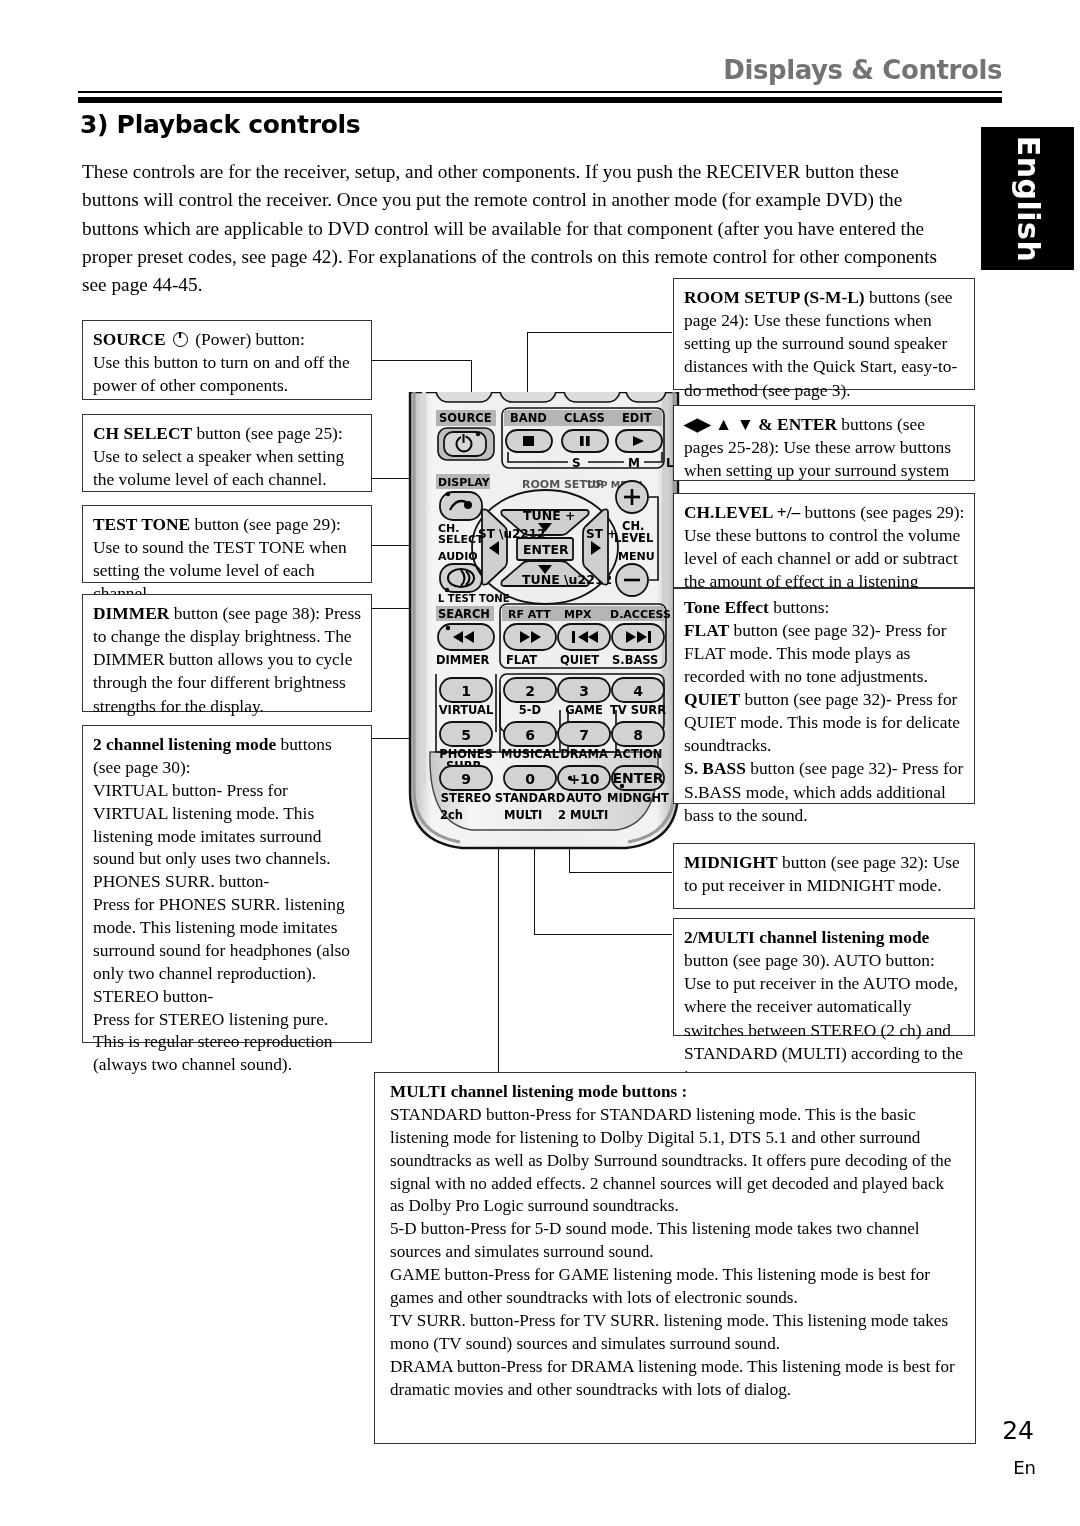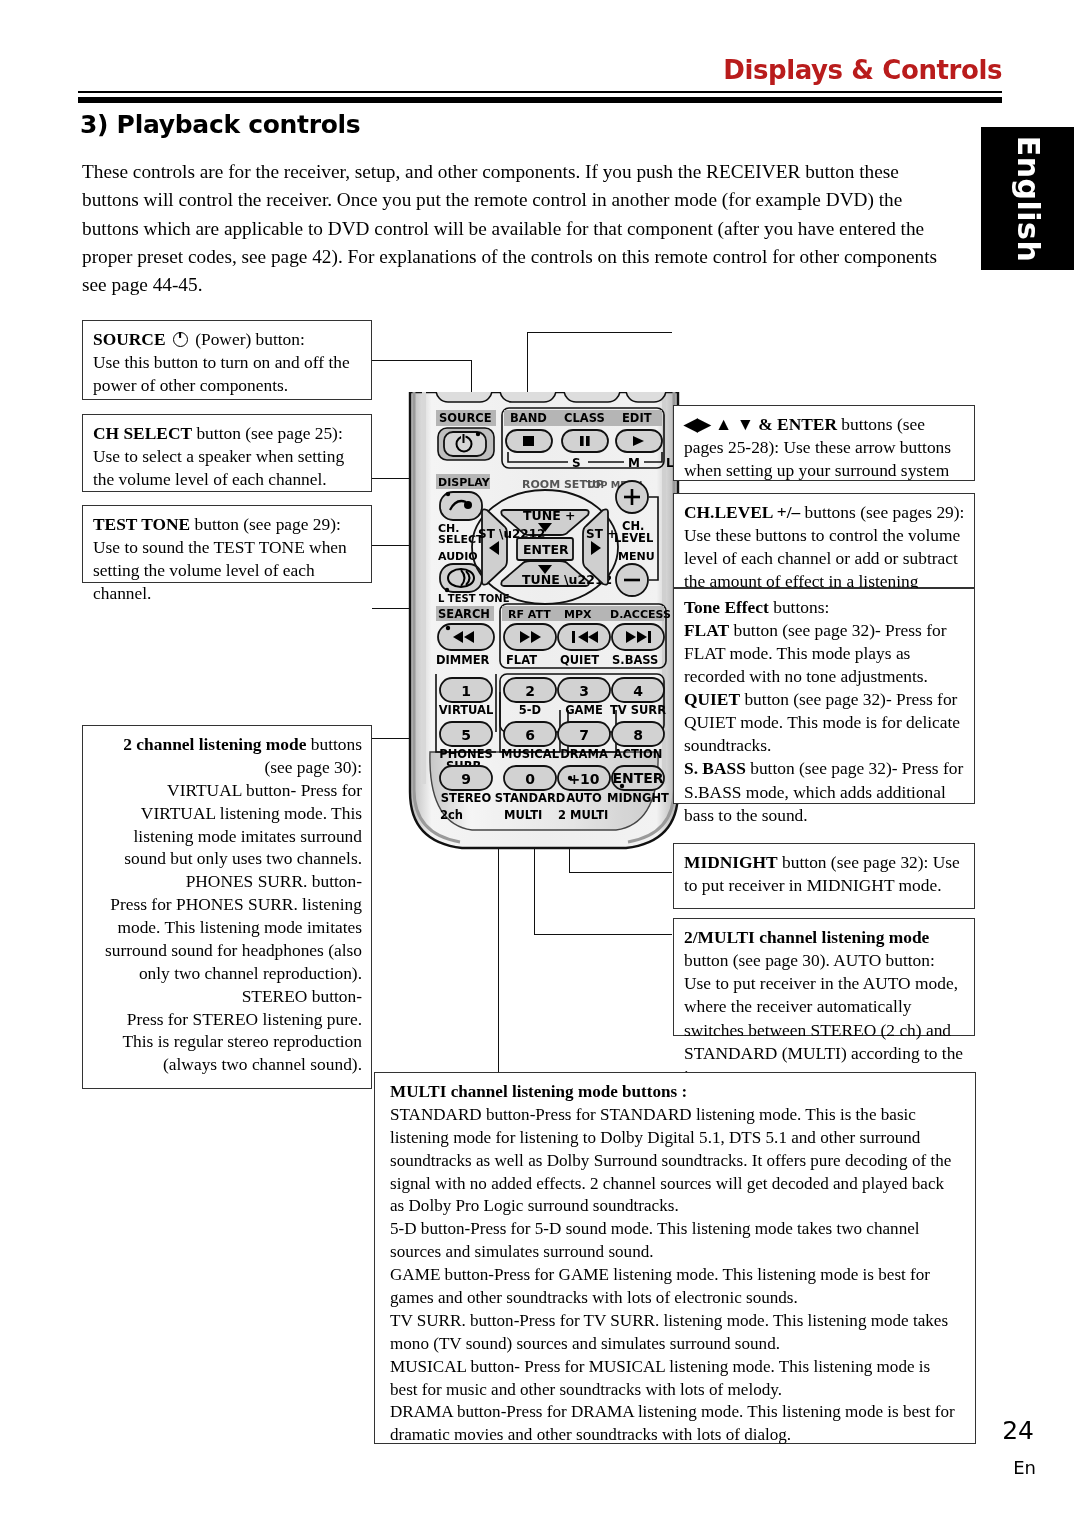--- a/index.html
+++ b/index.html
@@ -22,21 +22,21 @@
 
   
   .hdr-title {
     position: absolute;
     right: 78px;
     top: 55px;
     font-family: "DejaVu Sans", sans-serif;
     font-weight: bold;
     font-size: 26px;
     letter-spacing: -0.4px;
-    color: #b91c1c;
+    color: #737373;
   }
   .hdr-rule-thin {
     position: absolute;
     left: 78px;
     right: 78px;
     top: 91px;
     height: 2px;
     background: #000;
   }
   .hdr-rule-thick {
@@ -432,32 +432,38 @@
   </div>
 
   <div class="box" style="left:82px; top:414px; width:290px; height:78px;">
     <b>CH SELECT</b><span> button (see page 25): Use to select a speaker when setting the volume level of each channel.</span>
   </div>
 
   <div class="box" style="left:82px; top:505px; width:290px; height:78px;">
     <b>TEST TONE</b><span> button (see page 29): Use to sound the TEST TONE when setting the volume level of each channel.</span>
   </div>
 
-
-  <div class="box" style="left:82px; top:725px; width:290px; height:364px; line-height:1.315;text-align:right;">
+  <div class="box" style="left:82px; top:594px; width:290px; height:118px;">
+    <b>DIMMER</b><span> button (see page 38): Press to change the display brightness. The DIMMER button allows you to cycle through the four different brightness strengths for the display.</span>
+  </div>
+
+  <div class="box" style="left:82px; top:725px; width:290px; height:318px; line-height:1.315;">
     <span class="ln">
       <b>2 channel listening mode</b><span> buttons (see page 30):</span>
     </span>
     <span class="ln">VIRTUAL button- Press for VIRTUAL listening mode. This listening mode imitates surround sound but only uses two channels.</span>
     <span class="ln">PHONES SURR. button-</span>
     <span class="ln">Press for PHONES SURR. listening mode. This listening mode imitates surround sound for headphones (also only two channel reproduction).</span>
     <span class="ln">STEREO button-</span>
     <span class="ln">Press for STEREO listening pure. This is regular stereo reproduction (always two channel sound).</span>
   </div>
 
+  <div class="box" style="left:673px; top:278px; width:302px; height:112px;">
+    <b>ROOM SETUP (S-M-L)</b><span> buttons (see page 24): Use these functions when setting up the surround sound speaker distances with the Quick Start, easy-to-do method (see page 3).</span>
+  </div>
 
   <div class="box" style="left:673px; top:405px; width:302px; height:76px;">
     <b>◀▶ ▲ ▼ &amp; ENTER</b><span> buttons (see pages 25-28): Use these arrow buttons when setting up your surround system</span>
   </div>
 
   <div class="box" style="left:673px; top:493px; width:302px; height:95px;">
     <b>CH.LEVEL +/–</b><span> buttons (see pages 29): Use these buttons to control the volume level of each channel or add or subtract the amount of effect in a listening mode.</span>
   </div>
 
   <div class="box" style="left:673px; top:588px; width:302px; height:216px; line-height:1.325;">
@@ -483,20 +489,19 @@
     <span class="ln" style="font-weight:bold;">2/MULTI channel listening mode</span>
     <span class="ln">button (see page 30). AUTO button: Use to put receiver in the AUTO mode, where the receiver automatically switches between STEREO (2 ch) and STANDARD (MULTI) according to the input.</span>
   </div>
 
   <div class="box" style="left:374px; top:1072px; width:602px; height:372px; font-size:17.1px; line-height:1.34; padding:8px 15px;">
     <span class="ln" style="font-weight:bold;">MULTI channel listening mode buttons :</span>
     <span class="ln">STANDARD button-Press for STANDARD listening mode. This is the basic listening mode for listening to Dolby Digital 5.1, DTS 5.1 and other surround soundtracks as well as Dolby Surround soundtracks. It offers pure decoding of the signal with no added effects. 2 channel sources will get decoded and played back as Dolby Pro Logic surround soundtracks.</span>
     <span class="ln">5-D button-Press for 5-D sound mode. This listening mode takes two channel sources and simulates surround sound.</span>
     <span class="ln">GAME button-Press for GAME listening mode. This listening mode is best for games and other soundtracks with lots of electronic sounds.</span>
     <span class="ln">TV SURR. button-Press for TV SURR. listening mode. This listening mode takes mono (TV sound) sources and simulates surround sound.</span>
-    <span class="ln">MUSICAL button- Press for MUSICAL listening mode. This listening mode is best for music and other soundtracks with lots of melody.</span>
     <span class="ln">DRAMA button-Press for DRAMA listening mode. This listening mode is best for dramatic movies and other soundtracks with lots of dialog.</span>
   </div>
 
   <div class="pg-num">24</div>
   <div class="pg-en">En</div>
 
 </div>
 
 </body></html>

